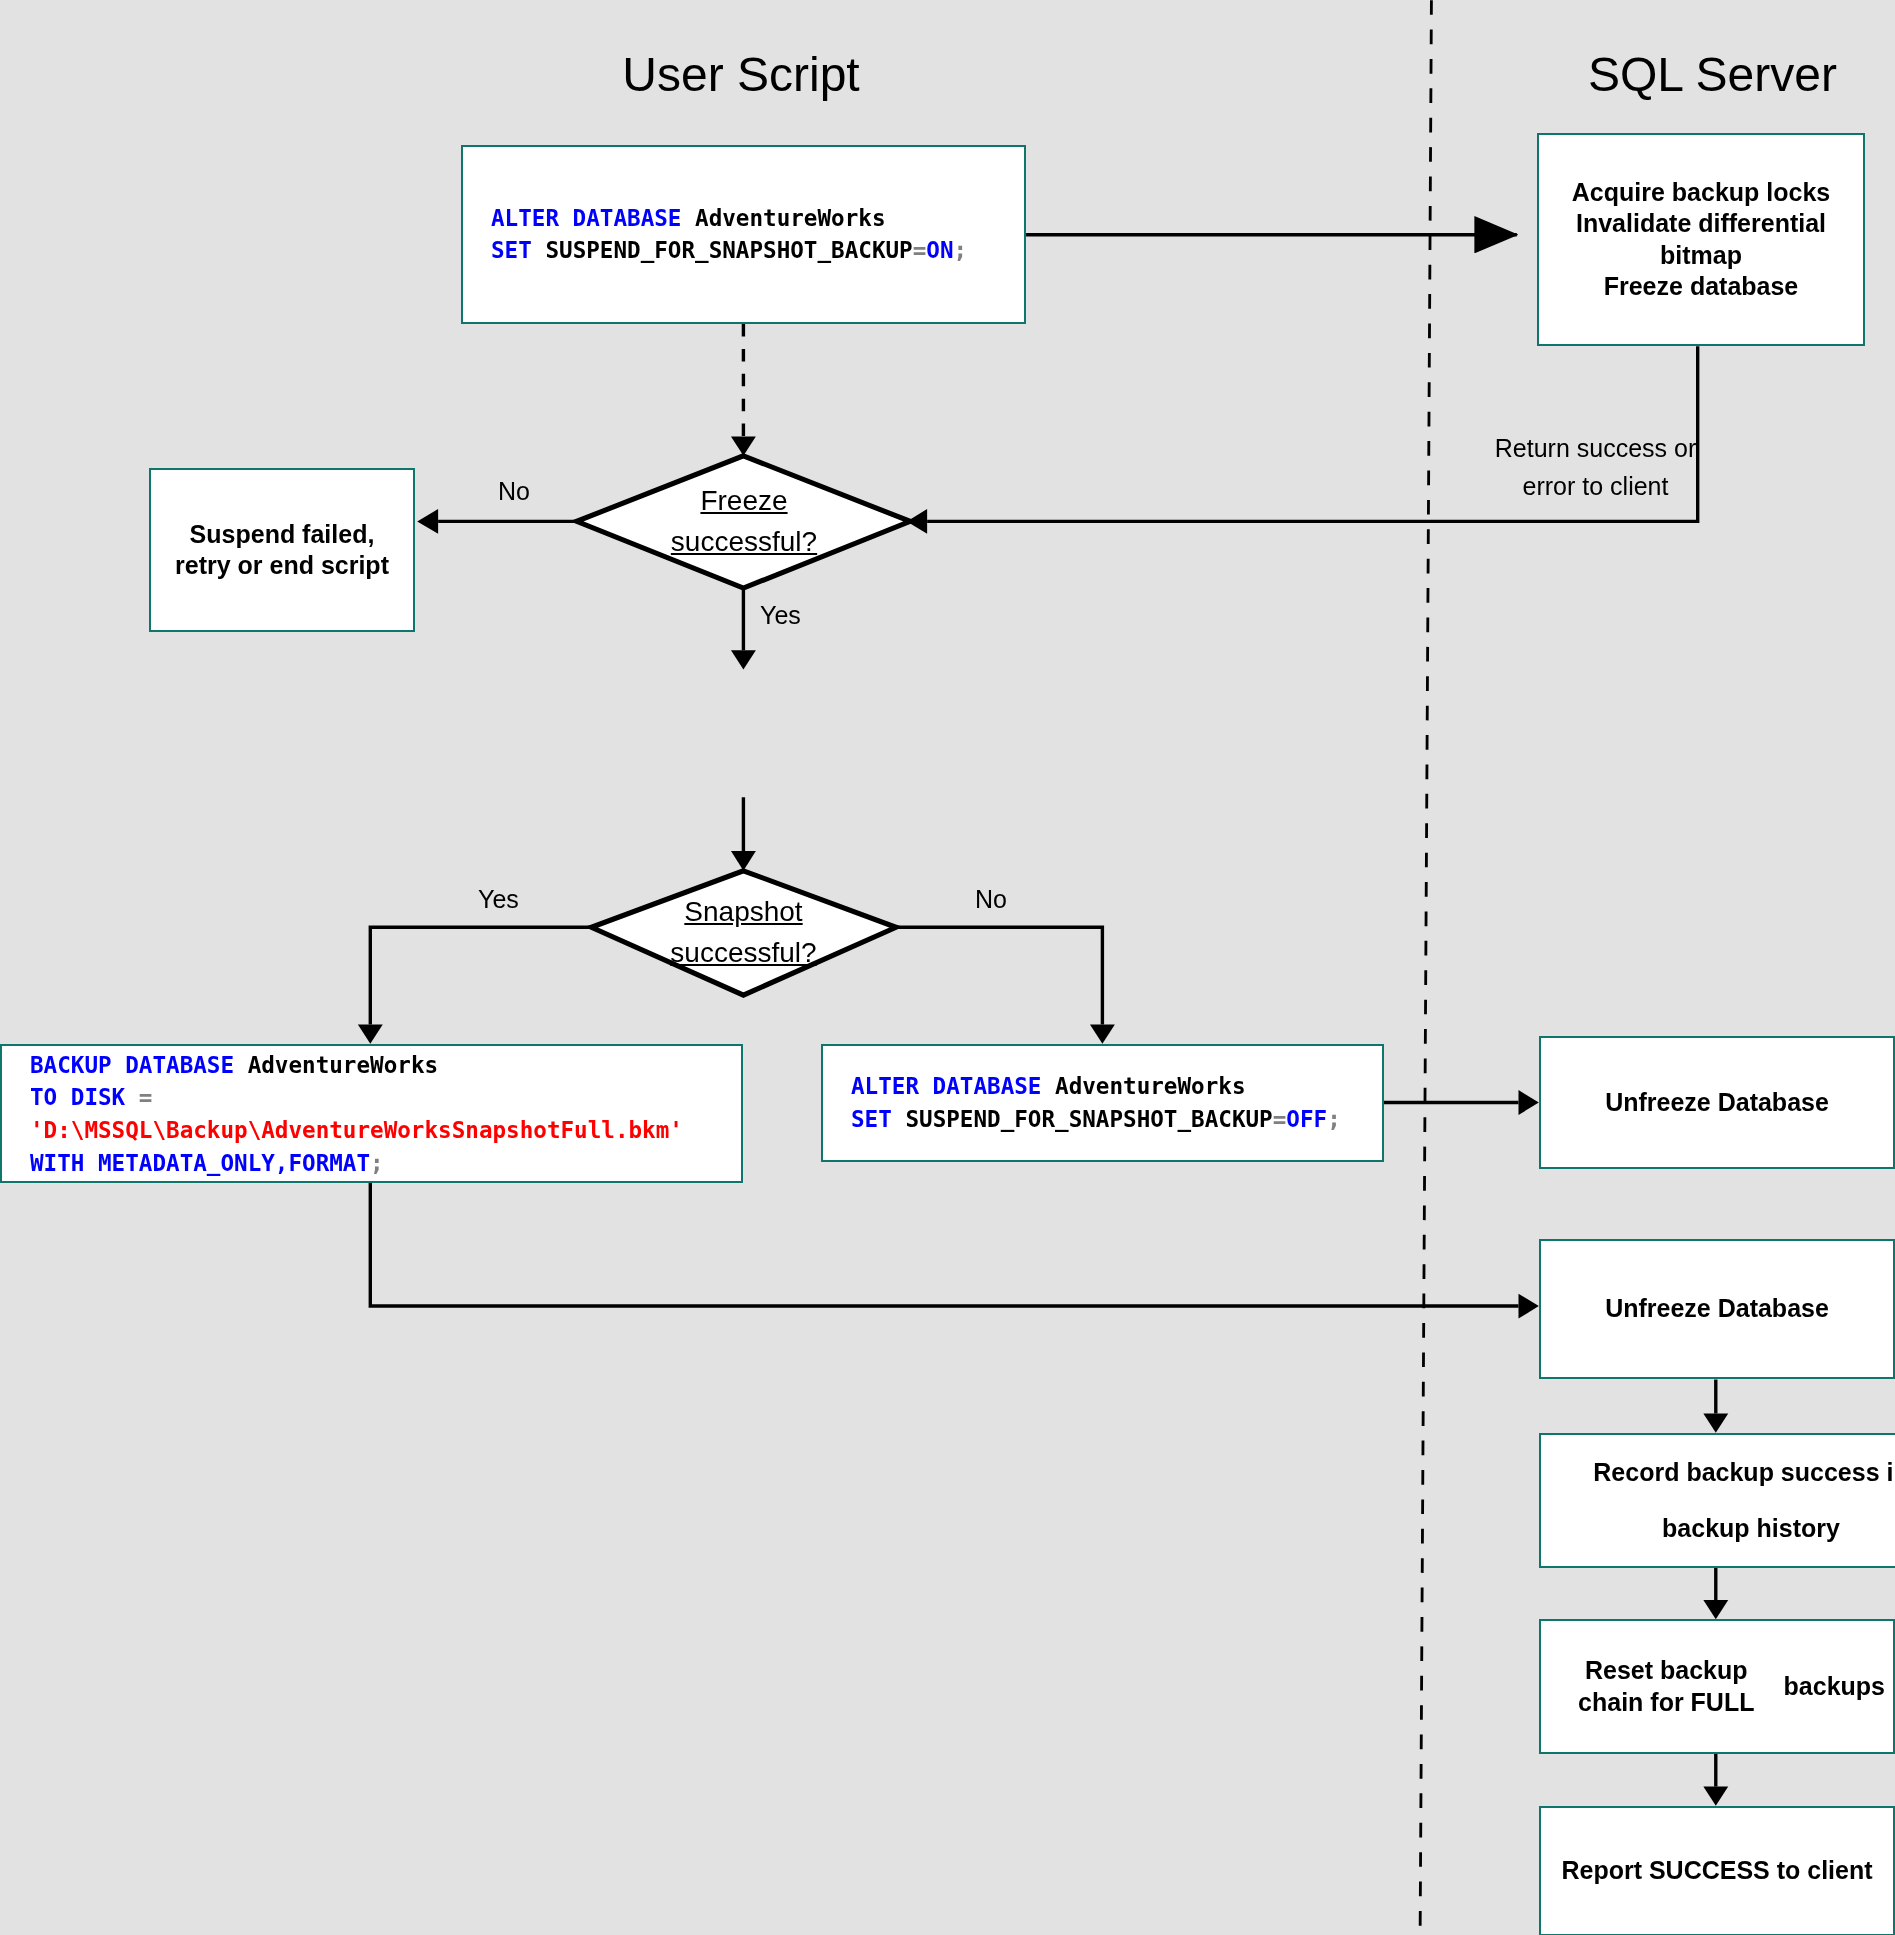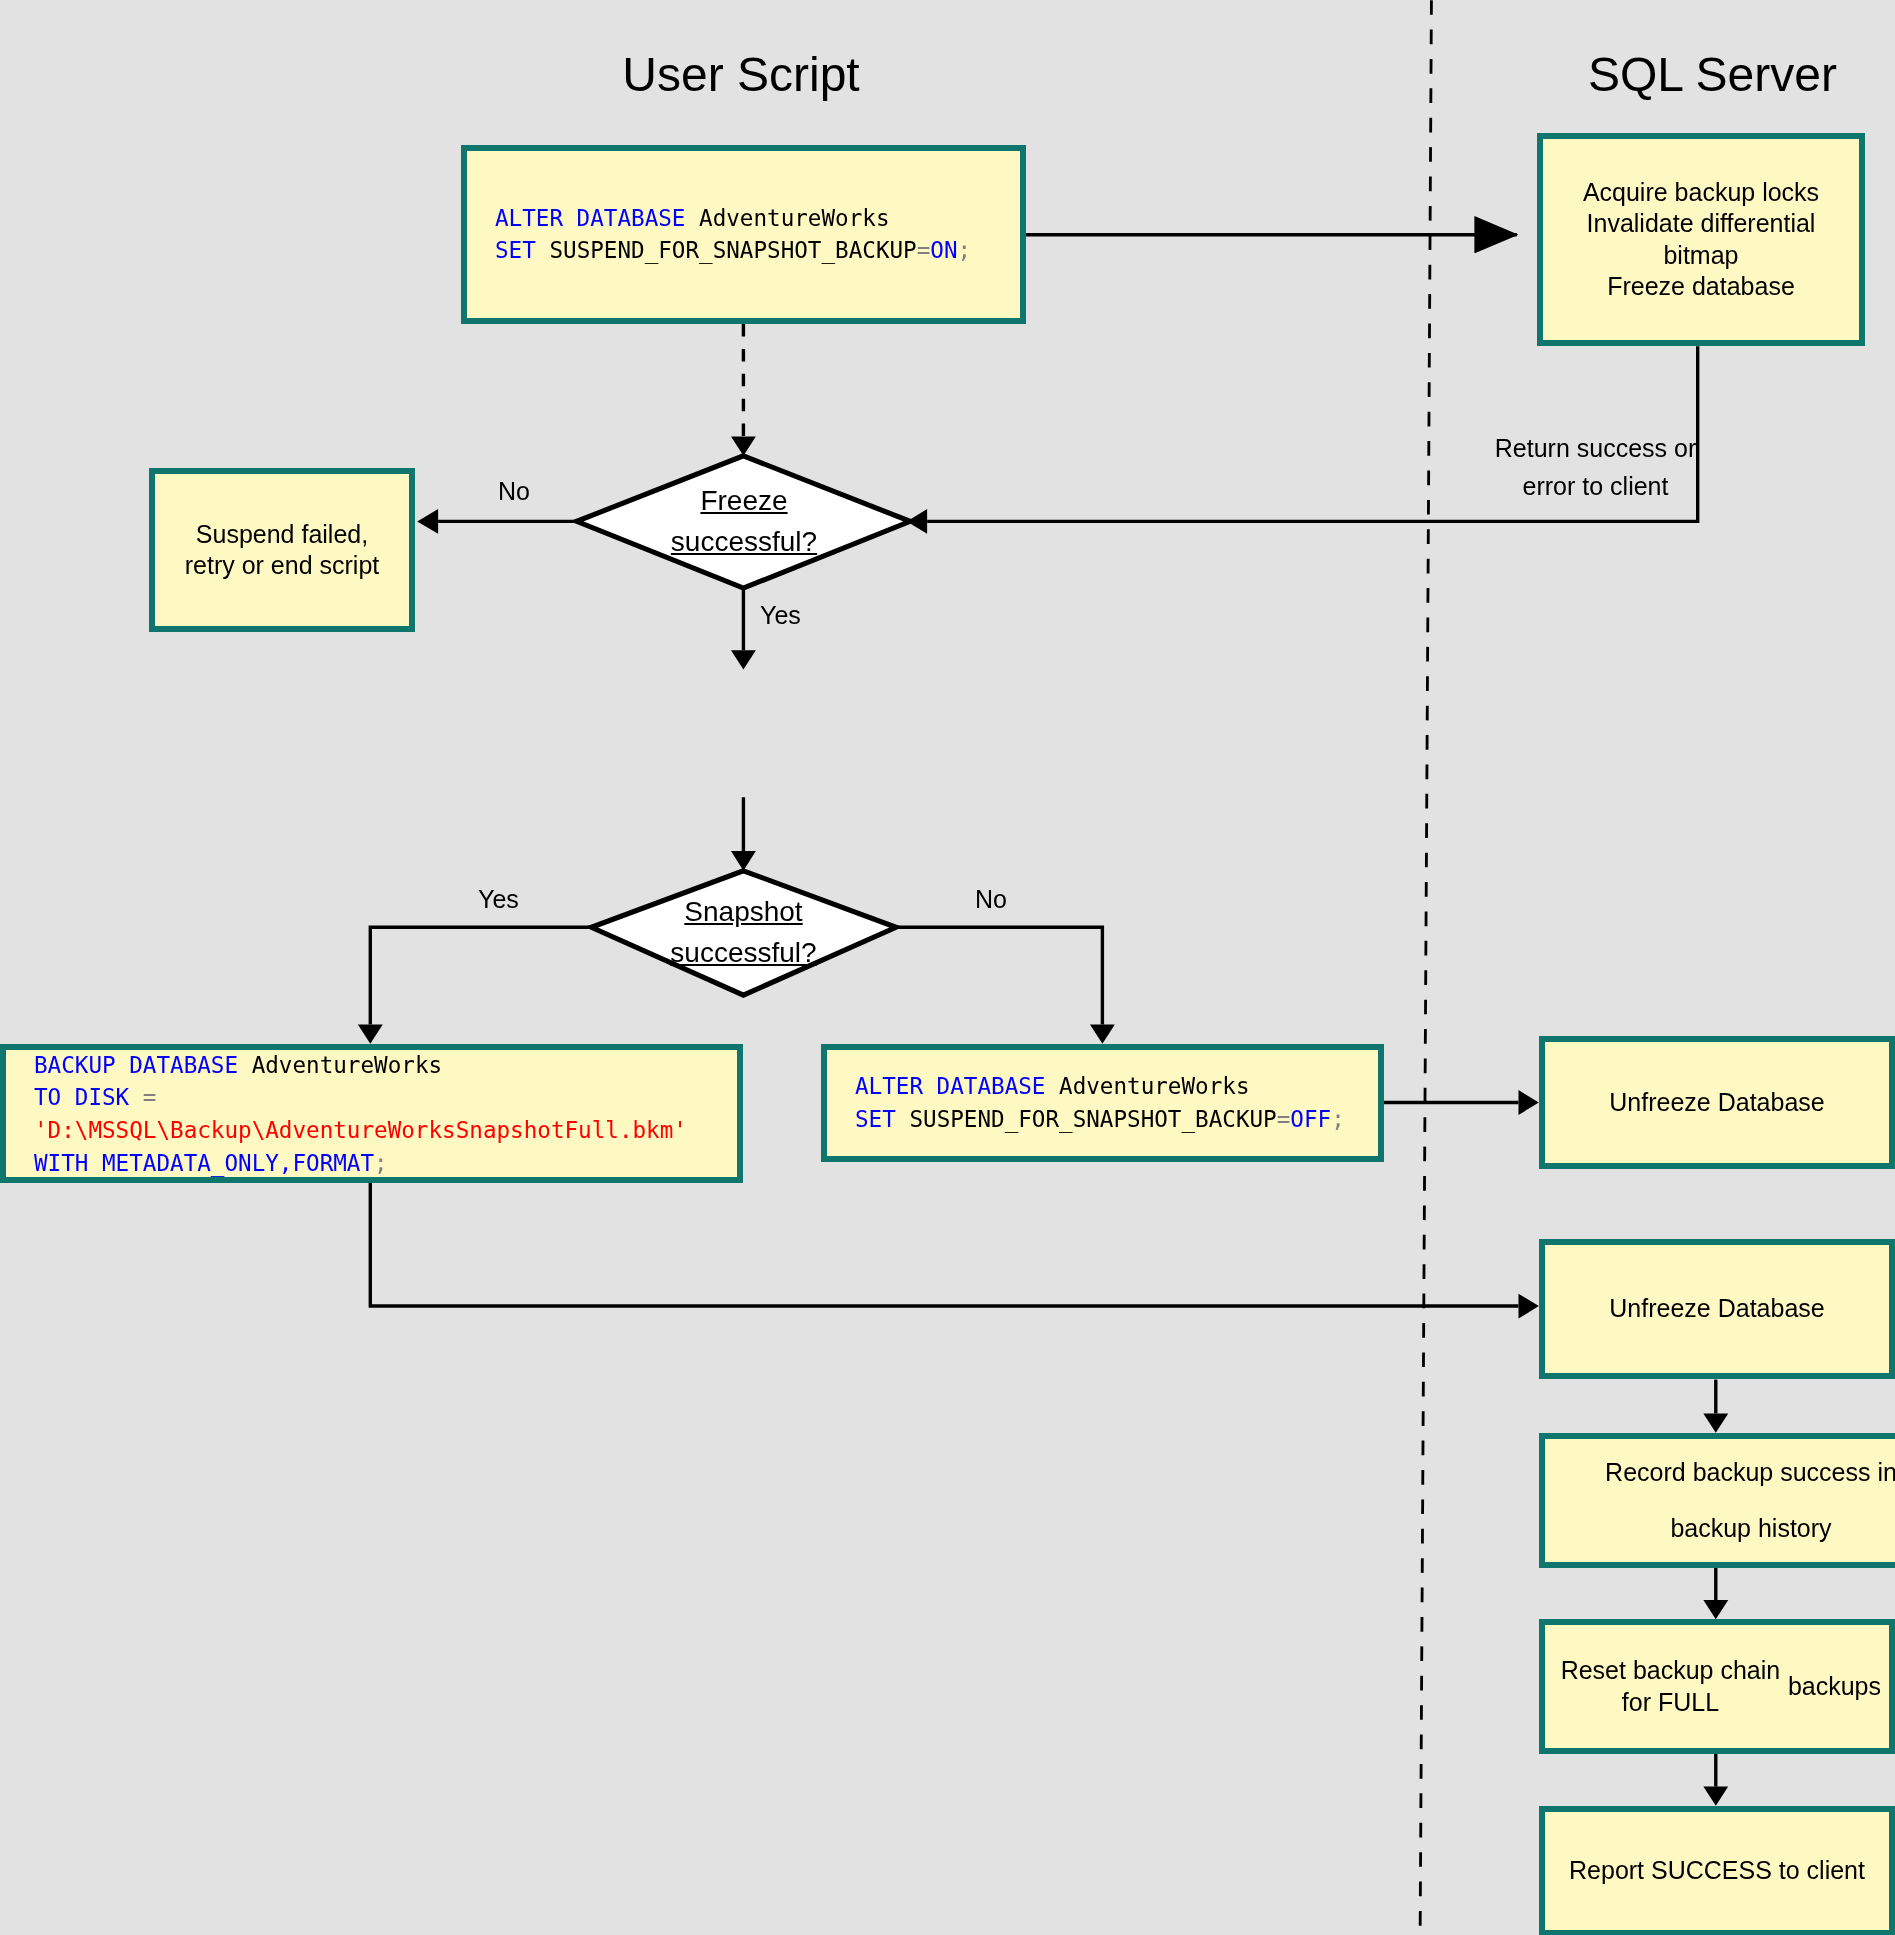--- a/index.html
+++ b/index.html
@@ -25,31 +25,32 @@
   .lane-title {
     position: absolute;
     font-size: 48px;
     color: #000;
     white-space: nowrap;
     text-align: center;
     line-height: 1;
   }
   .node {
     position: absolute;
-    background: #fef9c3;
-    border: 6px solid #0f766e;
+    background: #ffffff;
+    border: 2px solid #0f766e;
     box-sizing: border-box;
     display: flex;
     align-items: center;
     justify-content: center;
     text-align: center;
     font-size: 25px;
     line-height: 1.25;
     color: #000000;
     padding: 3.4px 8px;
+    font-weight: bold;
   }
   .node.code {
     display: block;
     text-align: left;
     font-family: "DejaVu Sans Mono", monospace;
     font-size: 22.6px;
     line-height: 1.45;
     padding: 0;
   }
   .code-inner {

